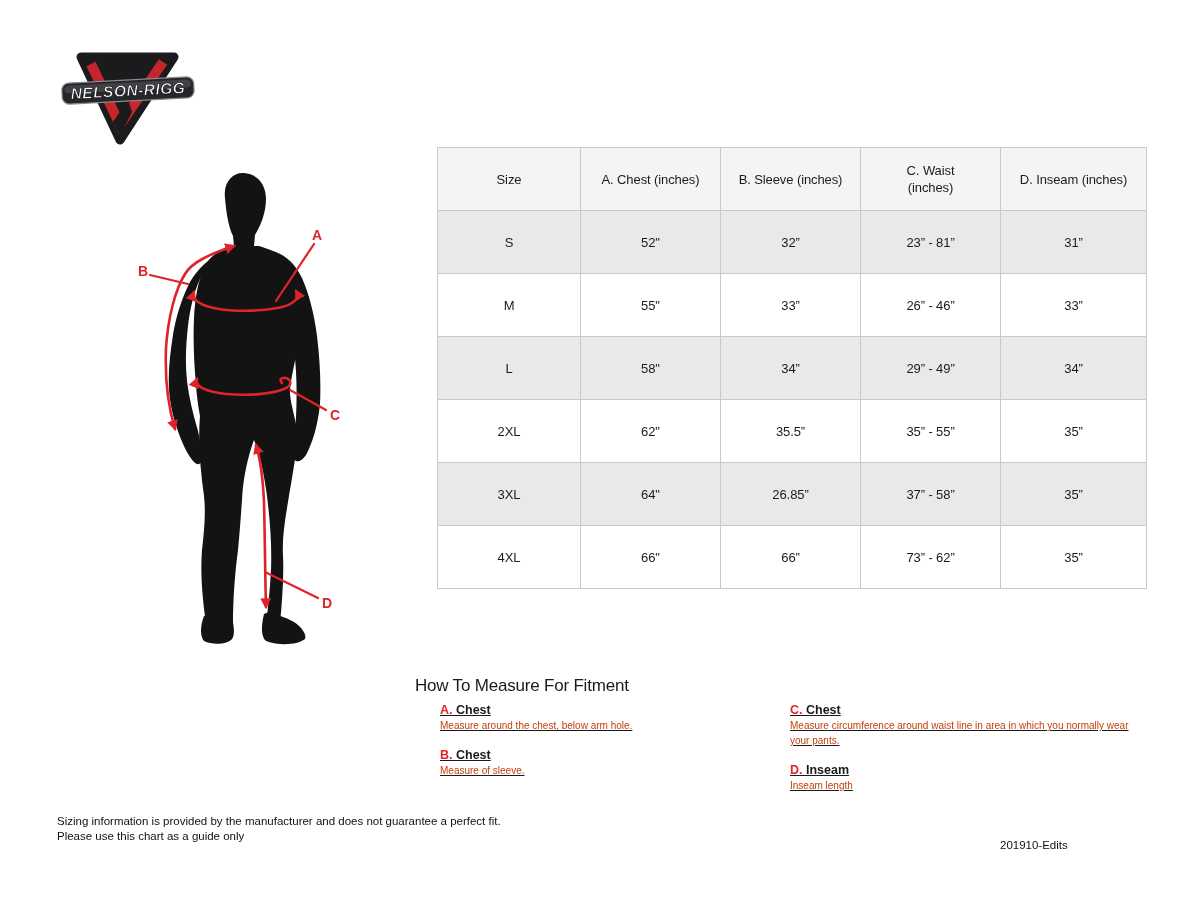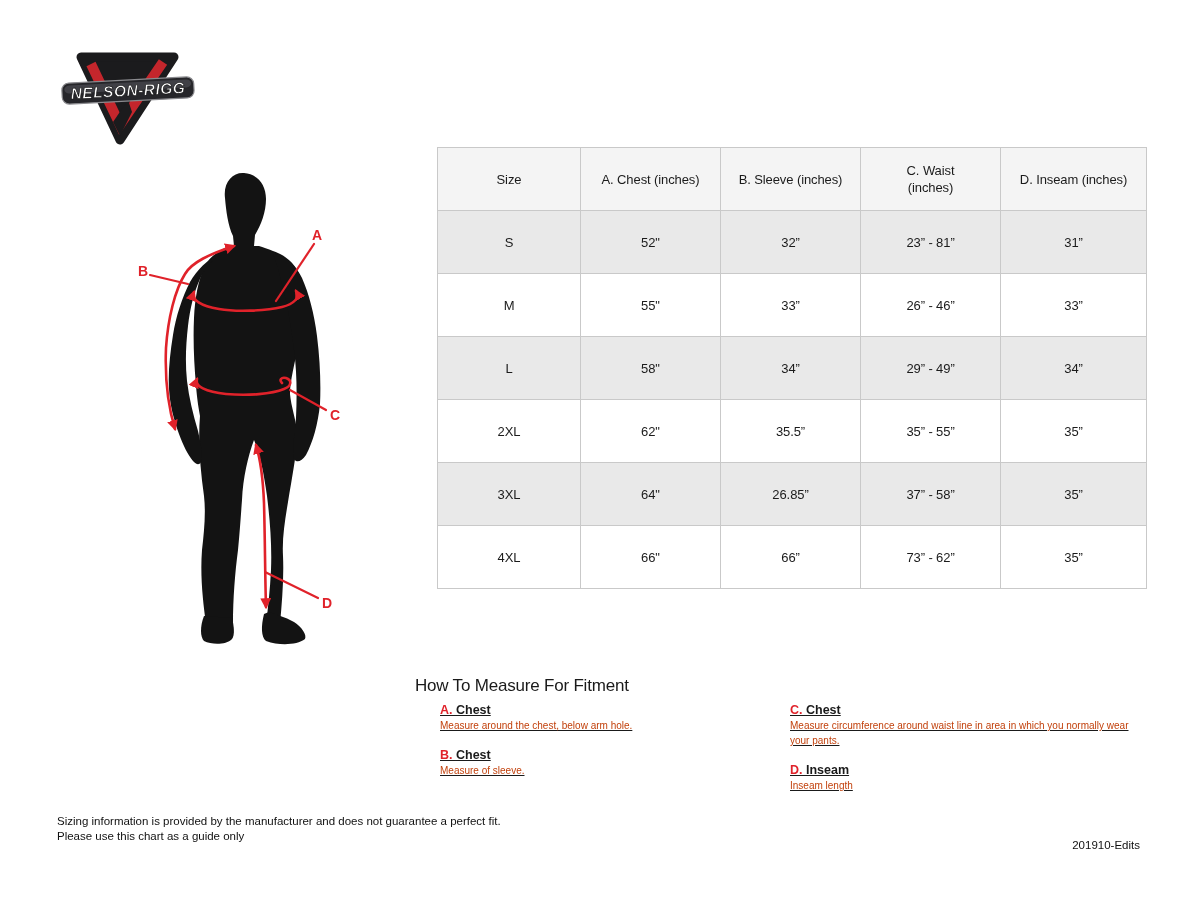--- a/index.html
+++ b/index.html
@@ -32,21 +32,21 @@
   .measure-title { position:absolute; left:415px; top:676px; font-size:17px; font-weight:normal; letter-spacing:-0.2px; }
   .measure-col { position:absolute; top:703px;text-decoration:underline; }
   .measure-col.left  { left:440px; width:330px; }
   .measure-col.right { left:790px; width:340px; }
   .measure-item { margin-bottom:15px; }
   .measure-item .head { font-size:12.5px; font-weight:bold; line-height:15px; }
   .measure-item .letter { color:#e0222a; }
   .measure-item .desc { font-size:10px; line-height:15px; color:#c2410c; }
   
   .footnote { position:absolute; left:57px; top:814px; font-size:11.5px; line-height:15px; color:#111; }
-  .doc-code { position:absolute; left:1000px; top:839px; width:140px; text-align:right; font-size:11.5px; color:#111; }
+  .doc-code { position:absolute; left:1000px; top:839px; width:140px; text-align:left; font-size:11.5px; color:#111; }
 </style>
 </head>
 <body>
 
 <svg class="logo" viewBox="0 0 142 112" aria-hidden="true">
 
   <polygon points="20,20 118,20 63,104" fill="#c4262c"></polygon>
 
   <polygon points="23,17 116,17 62,100" fill="#1b1b1d" stroke="#1b1b1d" stroke-width="9" stroke-linejoin="round"></polygon>
 

